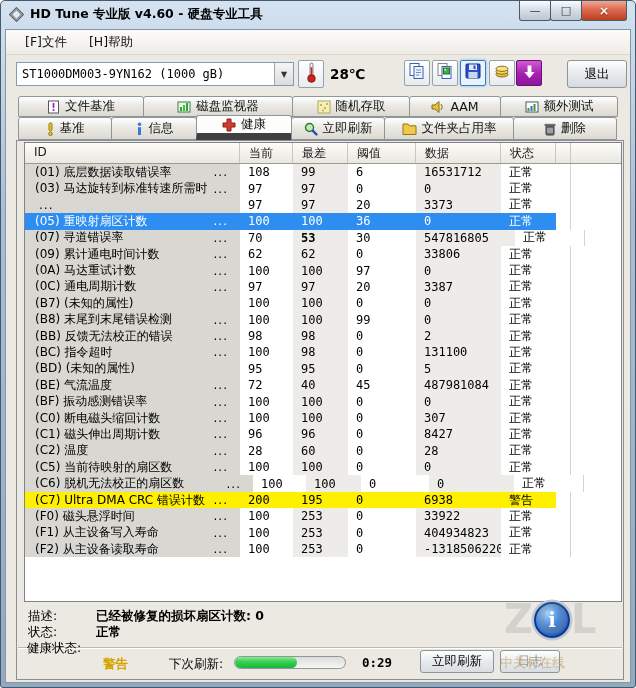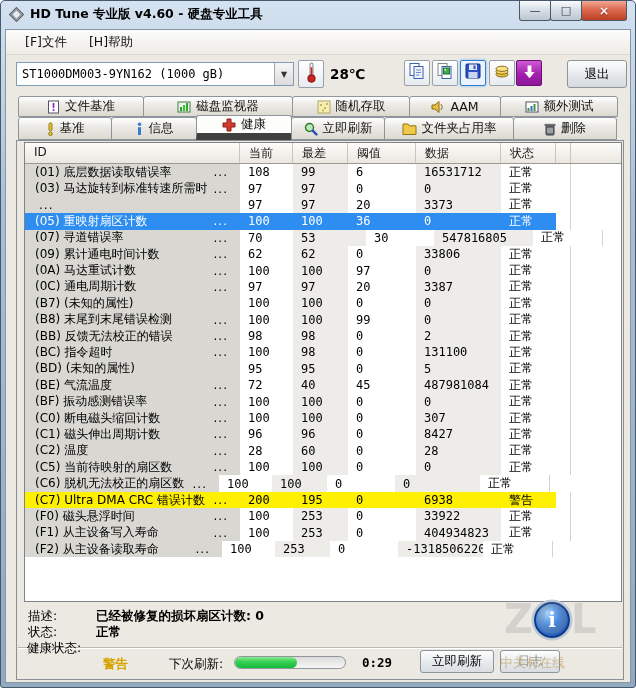--- a/index.html
+++ b/index.html
@@ -344,21 +344,21 @@
             <div class="lcell numcell colA" style="width: 55px;">正常</div>
             <div class="fill15"></div>
             <div class="fillrest"></div>
           </div>
           <div class="lrow">
             <div class="lcell idcell" style="width: 215px;">
               <span class="nm">(07) 寻道错误率</span>
               <span class="dots">...</span>
             </div>
             <div class="lcell numcell colA" style="width: 53px;">70</div>
-            <div class="lcell numcell colB" style="width: 73px;">53</div>
+            <div class="lcell numcell colB" style="width: 55px; font-weight: bold;">53</div>
             <div class="lcell numcell colA" style="width: 68px;">30</div>
             <div class="lcell numcell colB" style="width: 99px;">547816805</div>
             <div class="lcell numcell colA" style="width: 55px;">正常</div>
             <div class="fill15"></div>
             <div class="fillrest"></div>
           </div>
           <div class="lrow">
             <div class="lcell idcell" style="width: 215px;">
               <span class="nm">(09) 累计通电时间计数</span>
               <span class="dots">...</span>
@@ -532,21 +532,21 @@
             </div>
             <div class="lcell numcell colA" style="width: 53px;">100</div>
             <div class="lcell numcell colB" style="width: 55px;">100</div>
             <div class="lcell numcell colA" style="width: 68px;">0</div>
             <div class="lcell numcell colB" style="width: 85px;">0</div>
             <div class="lcell numcell colA" style="width: 55px;">正常</div>
             <div class="fill15"></div>
             <div class="fillrest"></div>
           </div>
           <div class="lrow">
-            <div class="lcell idcell" style="width: 194px;">
+            <div class="lcell idcell" style="width: 228px;">
               <span class="nm">(C6) 脱机无法校正的扇区数</span>
               <span class="dots">...</span>
             </div>
             <div class="lcell numcell colA" style="width: 53px;">100</div>
             <div class="lcell numcell colB" style="width: 55px;">100</div>
             <div class="lcell numcell colA" style="width: 68px;">0</div>
             <div class="lcell numcell colB" style="width: 85px;">0</div>
             <div class="lcell numcell colA" style="width: 55px;">正常</div>
             <div class="fill15"></div>
             <div class="fillrest"></div>
@@ -584,21 +584,21 @@
             </div>
             <div class="lcell numcell colA" style="width: 53px;">100</div>
             <div class="lcell numcell colB" style="width: 55px;">253</div>
             <div class="lcell numcell colA" style="width: 68px;">0</div>
             <div class="lcell numcell colB" style="width: 85px;">404934823</div>
             <div class="lcell numcell colA" style="width: 55px;">正常</div>
             <div class="fill15"></div>
             <div class="fillrest"></div>
           </div>
           <div class="lrow">
-            <div class="lcell idcell" style="width: 197px;">
+            <div class="lcell idcell" style="width: 215px;">
               <span class="nm">(F2) 从主设备读取寿命</span>
               <span class="dots">...</span>
             </div>
             <div class="lcell numcell colA" style="width: 53px;">100</div>
             <div class="lcell numcell colB" style="width: 55px;">253</div>
             <div class="lcell numcell colA" style="width: 68px;">0</div>
             <div class="lcell numcell colB" style="width: 85px;">-1318506220</div>
             <div class="lcell numcell colA" style="width: 55px;">正常</div>
             <div class="fill15"></div>
             <div class="fillrest"></div>

